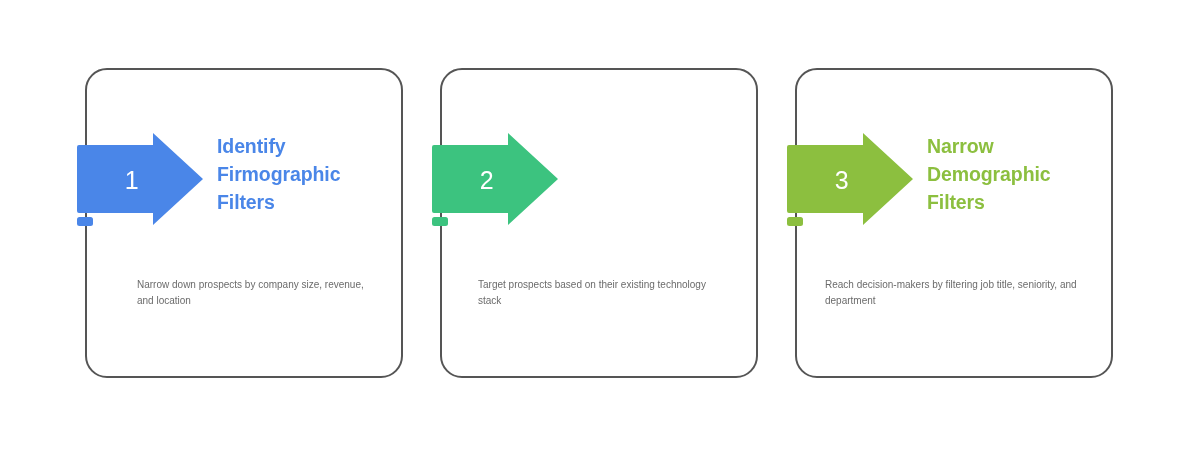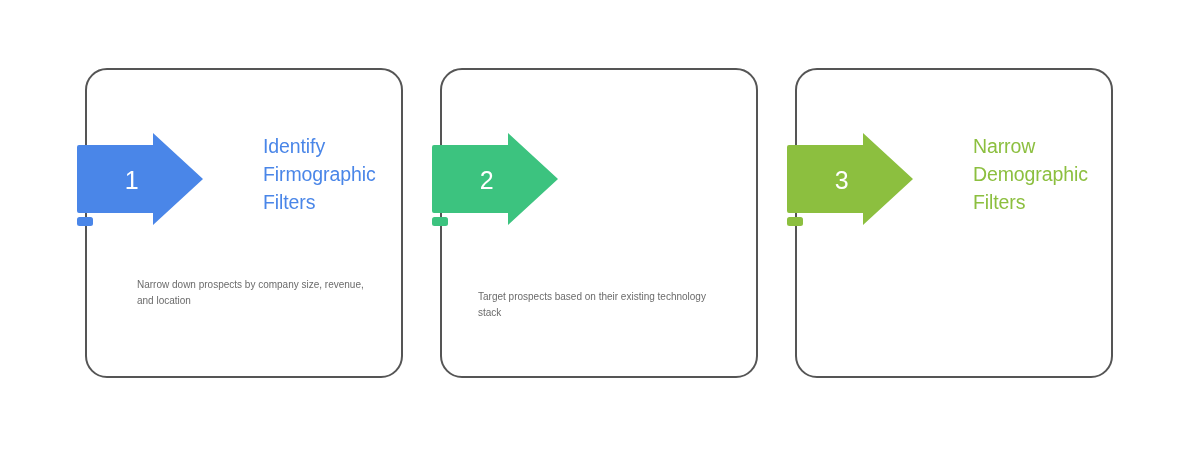--- a/index.html
+++ b/index.html
@@ -57,38 +57,37 @@
     padding-top:12px;
     padding-left:18px;
   }
 
   .step-title {
     position:absolute;
     left:142px;
     top:0px;
     width:165px;
     font-size:19.5px;
-    font-weight:normal;
+    font-weight:bold;
     line-height:1.43;
     letter-spacing:-0.1px;
-    margin-left:46px;
   }
 
   
   .step-desc {
     position:absolute;
     left:50px;
     top:207px;
     width:230px;
     font-size:10px;
     line-height:1.62;
     color:#6b6b6b;
     font-weight:400;
   }
-  .card-2 .step-desc { width:252px; left:36px;margin-top:12px; }
+  .card-2 .step-desc { width:252px; left:36px; }
   .card-3 .step-desc { width:272px; left:28px; }
 </style>
 </head>
 <body>
 
 <div id="infographic" style="background: rgb(255, 255, 255);">
 
   <div class="card card-1" style="border-color: rgb(85, 85, 85);">
     <div class="step-head">
       <div class="arrow-wrap">
@@ -120,15 +119,16 @@
     <div class="step-head">
       <div class="arrow-wrap">
         <svg viewBox="0 0 130 96" xmlns="http://www.w3.org/2000/svg">
           <path d="M2 14 Q2 12 4 12 L78 12 L78 0 L128 46 L78 92 L78 80 L4 80 Q2 80 2 78 Z" fill="#8cbf3f" id="arrow-body-3"></path>
           <rect x="2" y="84" width="16" height="9" rx="2.5" fill="#8cbf3f" id="arrow-tab-3"></rect>
         </svg>
       </div>
       <div class="step-number" style="color: rgb(255, 255, 255);">3</div>
       <div class="step-title" style="color: rgb(140, 191, 63);">Narrow Demographic Filters</div>
     </div>
+    <div class="step-desc" style="color: rgb(107, 107, 107);">Reach decision-makers by filtering job title, seniority, and department</div>
   </div>
 
 </div>
 
 </body></html>

